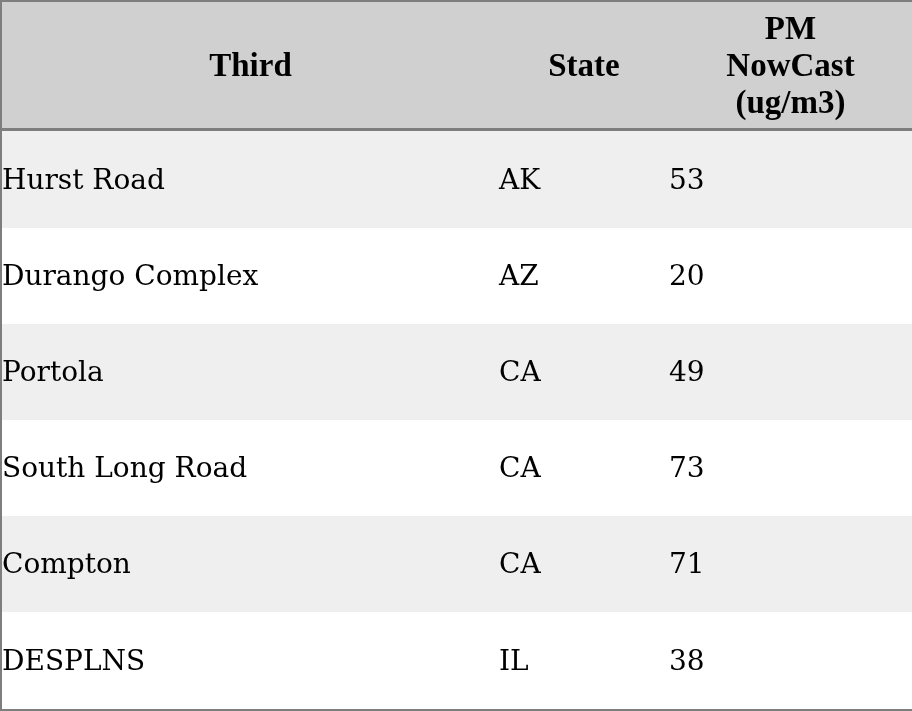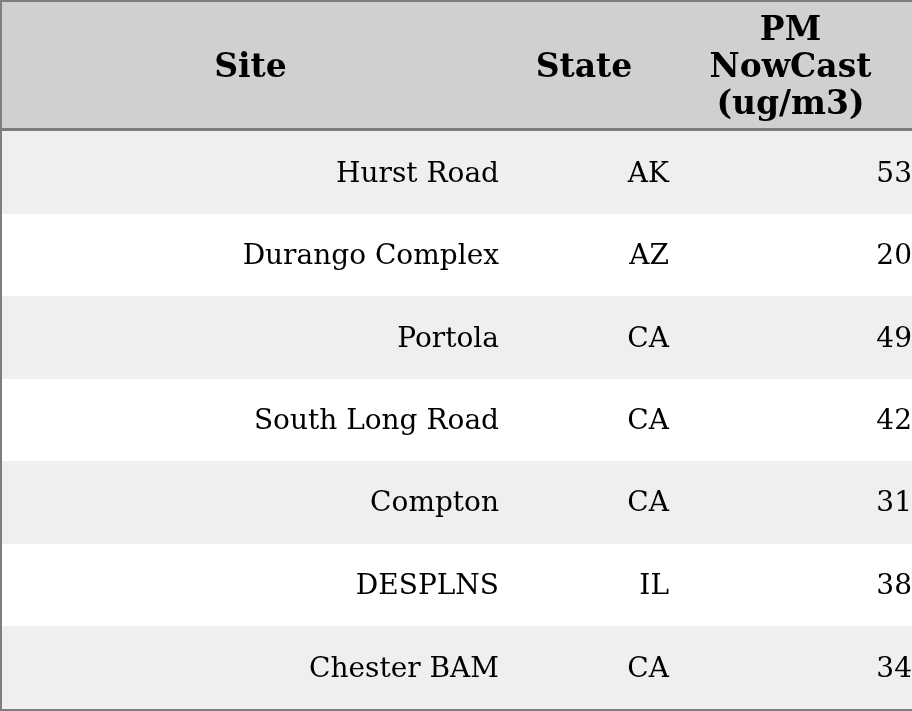--- a/index.html
+++ b/index.html
@@ -25,50 +25,51 @@
   thead th {
     background: #d0d0d0;
     border-bottom: 3px solid #7e7e7e;
     height: 126px;
     padding: 0;
     text-align: center;
     vertical-align: middle;
     font-weight: bold;
     font-size: 33px;
     line-height: 37px;
+    font-family: Liberation Serif, serif;
   }
   thead th .pm-wrap {
     display: inline-block;
     max-width: 175px;
     white-space: normal;
   }
   tbody td {
     height: 58px;
     padding: 0;
-    text-align: right;
+    text-align: left;
     vertical-align: middle;
     font-size: 28px;
     line-height: 32px;
   }
   tbody tr:nth-child(odd)  { background: #efefef; }
   tbody tr:nth-child(even) { background: #ffffff; }
 </style>
 </head>
 <body>
 
 <table class="aq-table">
   <colgroup>
     <col class="col-site">
     <col class="col-state">
     <col class="col-pm">
   </colgroup>
   <thead>
     <tr>
       <th>
-        <span>Site</span>
+        <span>Third</span>
       </th>
       <th>
         <span>State</span>
       </th>
       <th>
         <span class="pm-wrap">PM NowCast (ug/m3)</span>
       </th>
     </tr>
   </thead>
   <tbody id="table-body">
@@ -83,31 +84,26 @@
         <td>20</td>
       </tr>
       <tr>
         <td>Portola</td>
         <td>CA</td>
         <td>49</td>
       </tr>
       <tr>
         <td>South Long Road</td>
         <td>CA</td>
-        <td>42</td>
+        <td>73</td>
       </tr>
       <tr>
         <td>Compton</td>
         <td>CA</td>
-        <td>31</td>
+        <td>71</td>
       </tr>
       <tr>
         <td>DESPLNS</td>
         <td>IL</td>
         <td>38</td>
       </tr>
-      <tr>
-        <td>Chester BAM</td>
-        <td>CA</td>
-        <td>34</td>
-      </tr>
     </tbody>
 </table>
 
 </body></html>

